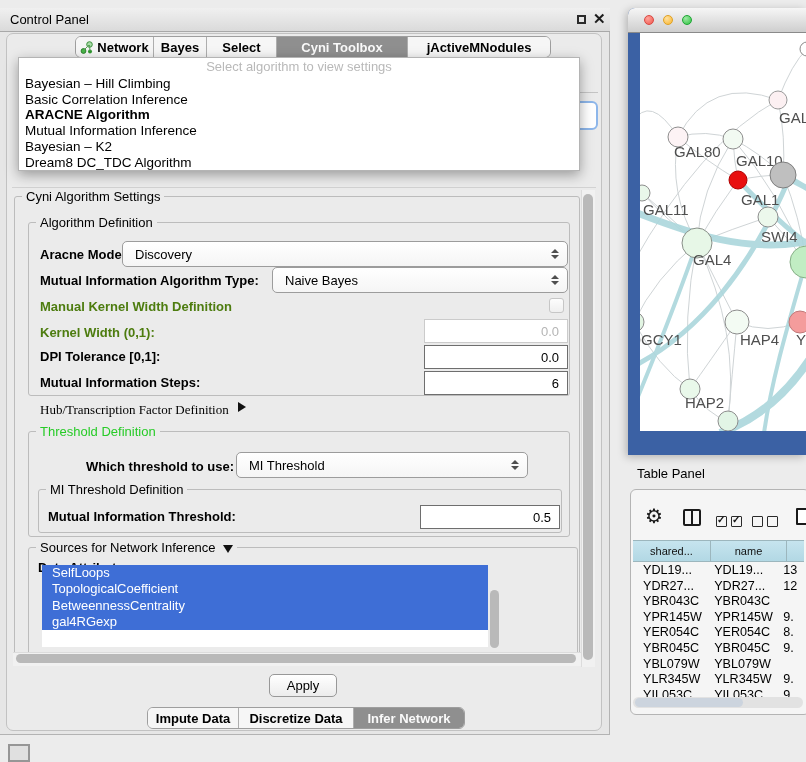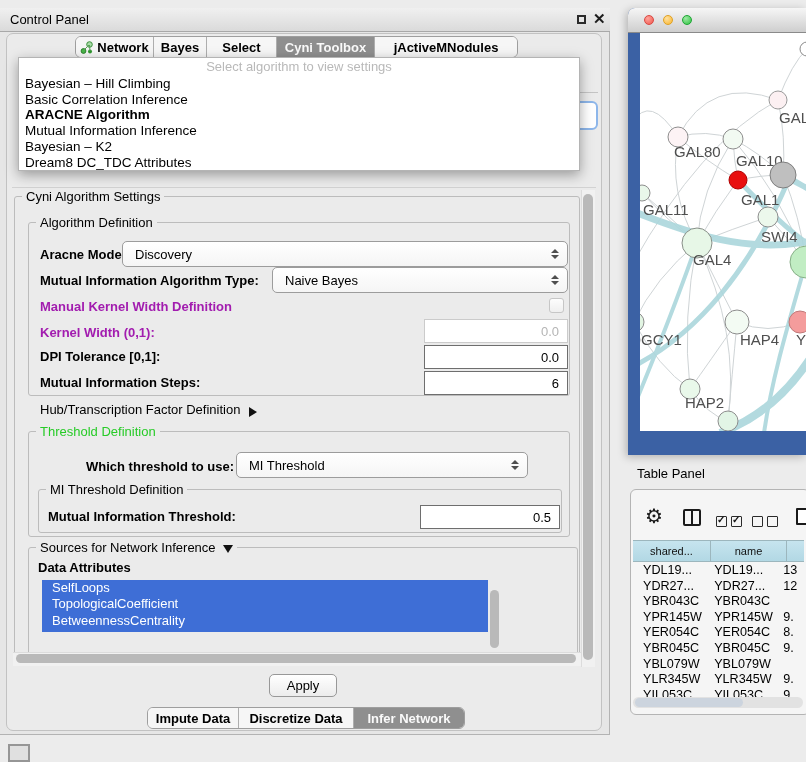--- a/index.html
+++ b/index.html
@@ -31,21 +31,21 @@
   .divider{left:12px;top:187px;width:584px;height:1px;background:#d2d2d2;}
 
   
   .fs{border:1px solid #bcbcbc;border-radius:3px;}
   .fs-legend{position:absolute;background:#ebebeb;padding:0 4px;font-size:13px;color:#000;white-space:nowrap;display:inline-flex;align-items:center;}
   .fs-legend.blue{color:#000000;}
   .fs-legend.green{color:#27cb27;}
 
   .lbl{font-size:13px;font-weight:bold;color:#000;white-space:nowrap;}
   .lbl.plain{font-weight:normal;}
-  .lbl.disabled{color:#a21caf;}
+  .lbl.disabled{color:#4d7c0f;}
 
   .combo{background:linear-gradient(#ffffff,#f5f5f5);border:1px solid #9c9c9c;border-radius:5px;display:flex;align-items:center;padding-left:12px;font-size:13px;color:#000;}
   .spin{position:absolute;right:8px;top:50%;transform:translateY(-50%);display:flex;flex-direction:column;gap:2px;}
   .spin i{display:block;width:0;height:0;border-left:4px solid transparent;border-right:4px solid transparent;}
   .spin .up{border-bottom:4px solid #4e4e4e;}
   .spin .dn{border-top:4px solid #4e4e4e;}
 
   .field{background:#fff;border:1px solid #6e6e6e;display:flex;align-items:center;justify-content:flex-end;padding-right:8px;font-size:13px;color:#000;}
   .field.disabled{border:1px solid #cbcbcb;color:#b5b5b5;}
 
@@ -116,21 +116,21 @@
           </svg>
       </span>
       <span>Network</span>
     </div>
     <div class="tab" style="width:53px;">
         <span>Bayes</span>
       </div>
     <div class="tab" style="width:70px;">
         <span>Select</span>
       </div>
-    <div class="tab selected" style="width:98px;">
+    <div class="tab selected" style="width:131px;">
         <span>Cyni Toolbox</span>
       </div>
     <div class="tab" style="width:142px;">
         <span>jActiveMNodules</span>
       </div>
   </div>
 
   <div class="abs ghost-line"></div>
   <div class="abs combo-fragment"></div>
   <div class="abs divider"></div>
@@ -164,21 +164,21 @@
 
   <div class="abs lbl disabled" style="left:40px;top:325px;">Kernel Width (0,1):</div>
   <div class="abs field disabled" style="left:424px;top:319px;width:144px;height:24px;">0.0</div>
 
   <div class="abs lbl" style="left:40px;top:349px;">DPI Tolerance [0,1]:</div>
   <div class="abs field" style="left:424px;top:345px;width:144px;height:24px;">0.0</div>
 
   <div class="abs lbl" style="left:40px;top:375px;">Mutual Information Steps:</div>
   <div class="abs field" style="left:424px;top:371px;width:144px;height:24px;">6</div>
 
-  <div class="abs lbl plain" style="left:40px;top:402px;display:flex;align-items:flex-end;">
+  <div class="abs lbl plain" style="left:40px;top:402px;display:flex;align-items:flex-start;font-family:Liberation Serif, serif;">
     <span>Hub/Transcription Factor Definition</span>
     <span class="tri-right"></span>
   </div>
 
   <div class="abs fs" style="left:28px;top:431px;width:542px;height:106px;"></div>
   <span class="fs-legend green" style="left:36px;top:424px;">Threshold Definition</span>
 
   <div class="abs lbl" style="left:86px;top:459px;">Which threshold to use:</div>
   <div class="abs combo" style="left:236px;top:452px;width:292px;height:26px;">
     <span>MI Threshold</span>
@@ -192,21 +192,21 @@
   <span class="fs-legend blue" style="left:46px;top:482px;">MI Threshold Definition</span>
   <div class="abs lbl" style="left:48px;top:509px;">Mutual Information Threshold:</div>
   <div class="abs field" style="left:420px;top:505px;width:140px;height:24px;">0.5</div>
 
   <div class="abs fs" style="left:28px;top:547px;width:550px;height:119px;"></div>
   <span class="fs-legend" style="left:36px;top:540px;">
     <span>Sources for Network Inference</span>
     <span class="tri-down"></span>
   </span>
   <div class="abs lbl" style="left:38px;top:560px;">Data Attributes</div>
-  <div class="abs attr-list" style="left:42px;top:580px;width:446px;height:52px;">
+  <div class="abs attr-list" style="left:42px;top:565px;width:446px;height:82px;">
       <div class="attr-item bold">SelfLoops</div>
       <div class="attr-item bold">TopologicalCoefficient</div>
       <div class="attr-item bold">BetweennessCentrality</div>
       <div class="attr-item bold">gal4RGexp</div>
     </div>
   <div class="abs scroll-thumb" style="left:490px;top:590px;width:9px;height:58px;"></div>
 
   <div class="abs scroll-track-h" style="left:13px;top:652px;width:568px;height:14px;"></div>
   <div class="abs scroll-thumb" style="left:16px;top:654px;width:560px;height:9px;"></div>
   <div class="abs scroll-track-v" style="left:581px;top:190px;width:14px;height:477px;"></div>
@@ -226,21 +226,21 @@
   </div>
 
   <div class="abs popup">
     <div class="popup-ph">Select algorithm to view settings</div>
     <div>
         <div class="dd-item">Bayesian – Hill Climbing</div>
         <div class="dd-item">Basic Correlation Inference</div>
         <div class="dd-item bold">ARACNE Algorithm</div>
         <div class="dd-item">Mutual Information Inference</div>
         <div class="dd-item">Bayesian – K2</div>
-        <div class="dd-item">Dream8 DC_TDC Attributes</div>
+        <div class="dd-item">Dream8 DC_TDC Algorithm</div>
       </div>
   </div>
 
   <div class="abs nw-win"></div>
   <div class="abs nw-titlebar"></div>
   <div class="abs light red" style="left:644px;top:15px;"></div>
   <div class="abs light yellow" style="left:663px;top:15px;"></div>
   <div class="abs light green" style="left:682px;top:15px;"></div>
 
   <div class="abs nw-canvas">

